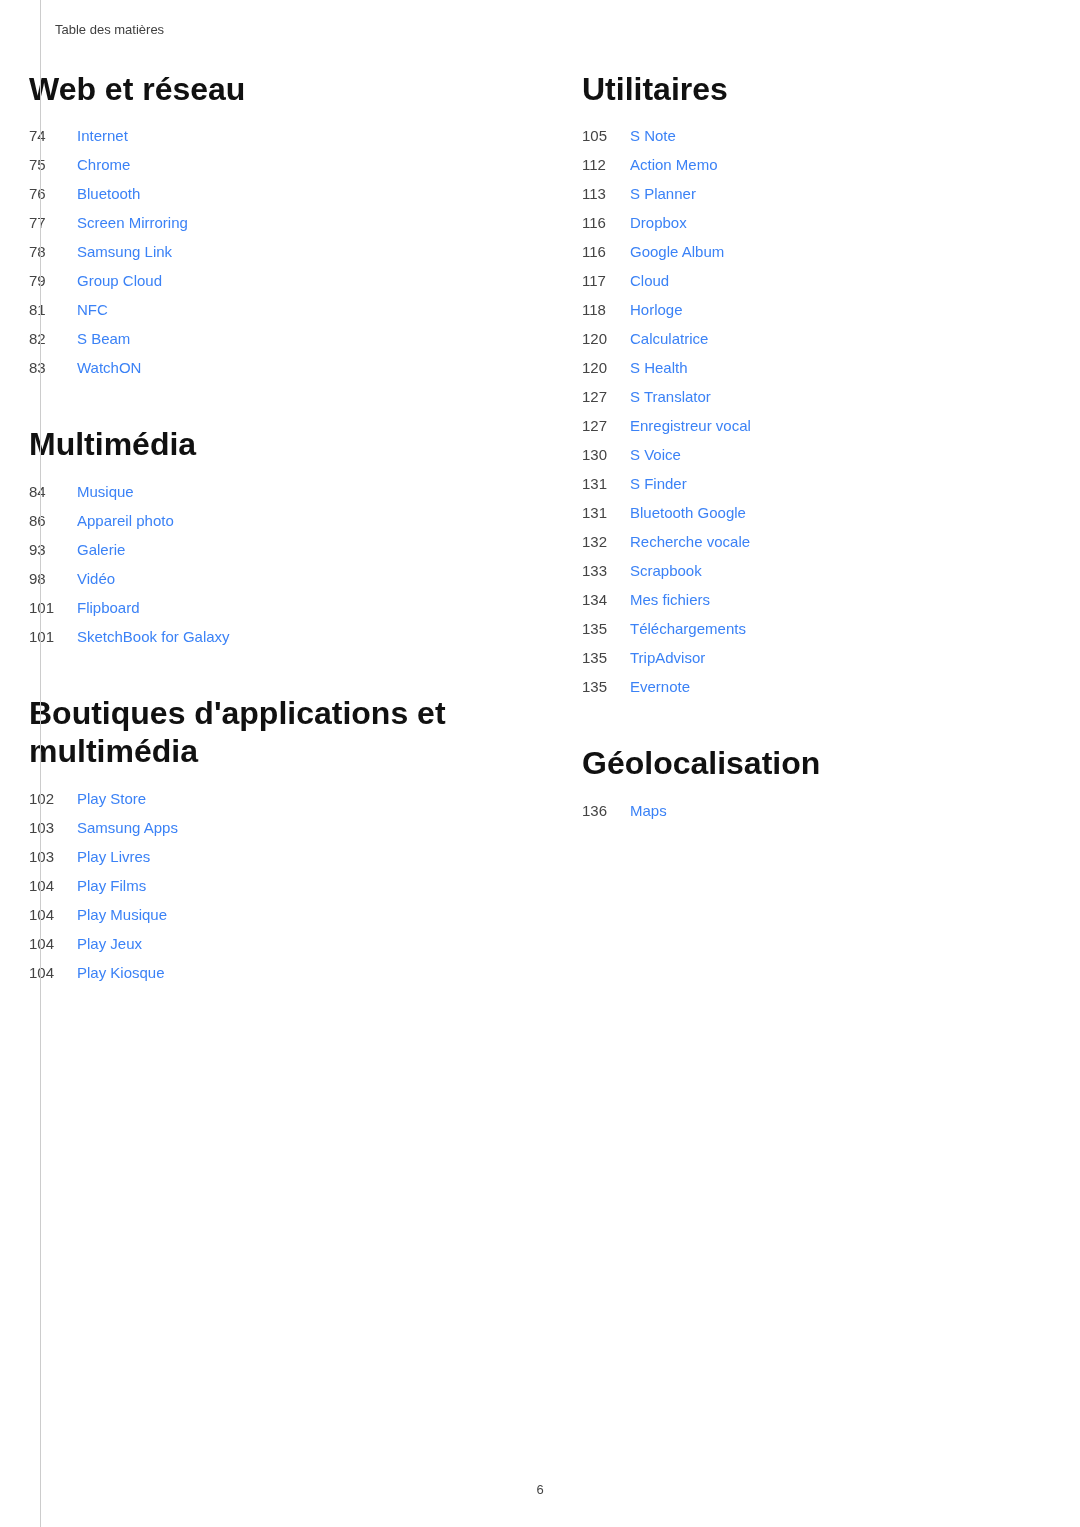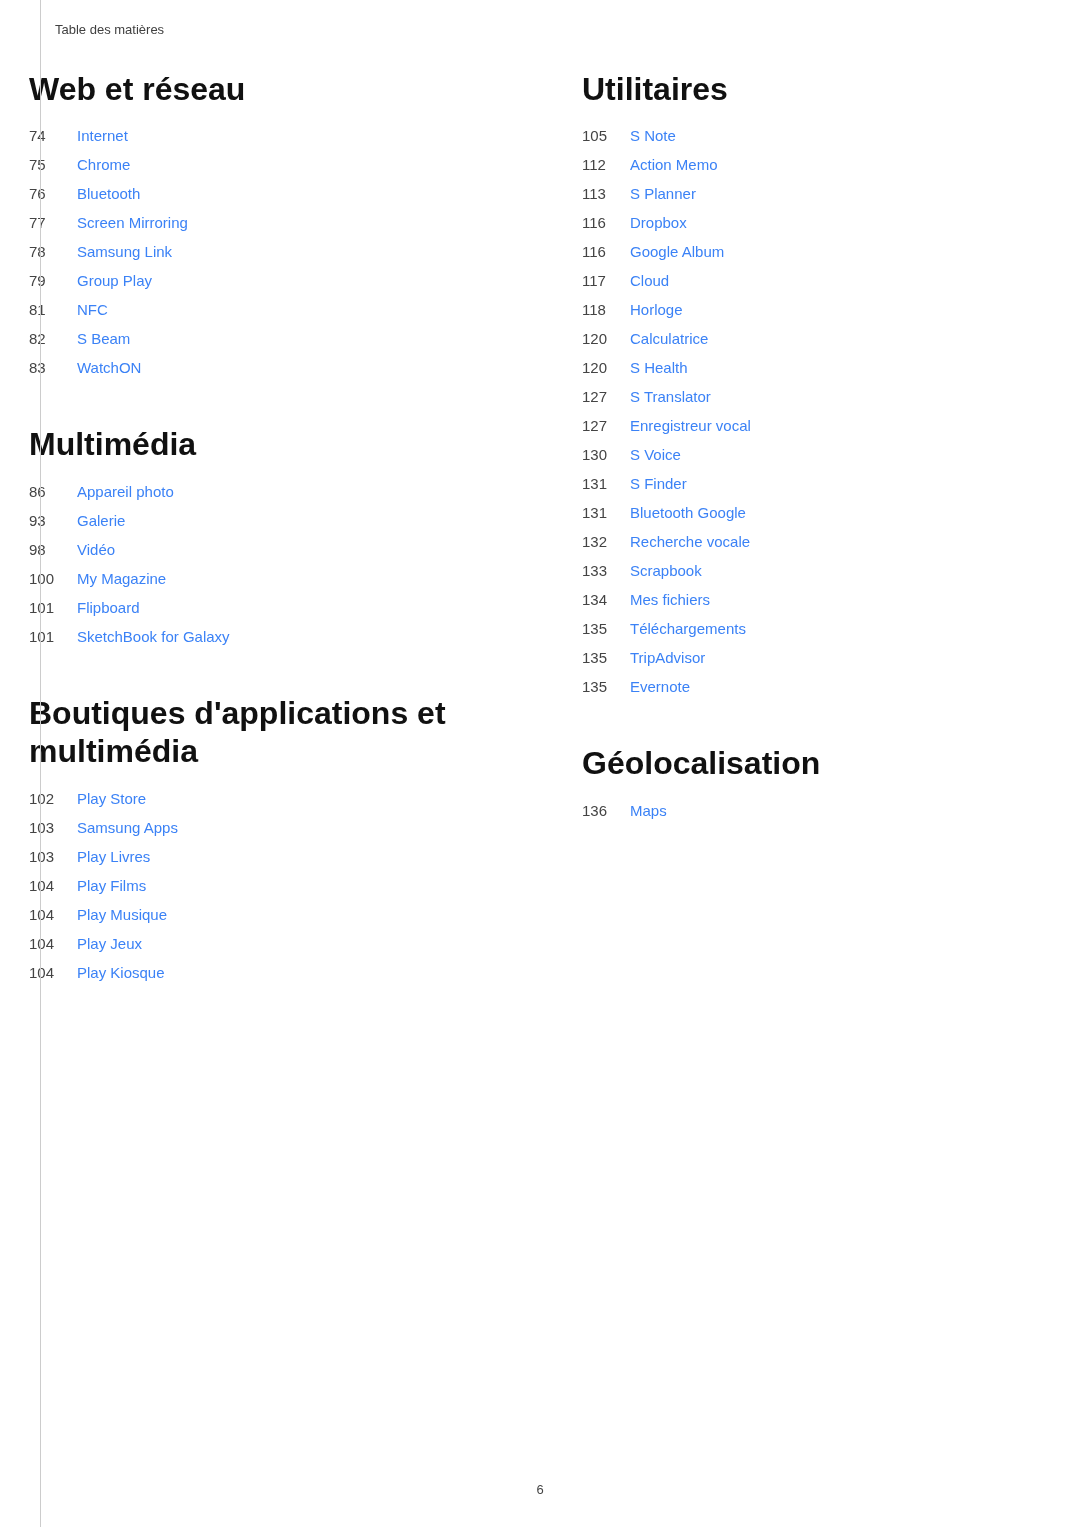--- a/index.html
+++ b/index.html
@@ -122,54 +122,54 @@
           <li class="toc-item">
             <span class="toc-number">77</span>
             <span class="toc-label">Screen Mirroring</span>
           </li>
           <li class="toc-item">
             <span class="toc-number">78</span>
             <span class="toc-label">Samsung Link</span>
           </li>
           <li class="toc-item">
             <span class="toc-number">79</span>
-            <span class="toc-label">Group Play</span>
+            <span class="toc-label">Group Cloud</span>
           </li>
           <li class="toc-item">
             <span class="toc-number">81</span>
             <span class="toc-label">NFC</span>
           </li>
           <li class="toc-item">
             <span class="toc-number">82</span>
             <span class="toc-label">S Beam</span>
           </li>
           <li class="toc-item">
             <span class="toc-number">83</span>
             <span class="toc-label">WatchON</span>
           </li>
         </ul>
       </div>
       <div class="section">
         <div class="section-title">Multimédia</div>
         <ul class="toc-list">
           <li class="toc-item">
+            <span class="toc-number">84</span>
+            <span class="toc-label">Musique</span>
+          </li>
+          <li class="toc-item">
             <span class="toc-number">86</span>
             <span class="toc-label">Appareil photo</span>
           </li>
           <li class="toc-item">
             <span class="toc-number">93</span>
             <span class="toc-label">Galerie</span>
           </li>
           <li class="toc-item">
             <span class="toc-number">98</span>
             <span class="toc-label">Vidéo</span>
-          </li>
-          <li class="toc-item">
-            <span class="toc-number">100</span>
-            <span class="toc-label">My Magazine</span>
           </li>
           <li class="toc-item">
             <span class="toc-number">101</span>
             <span class="toc-label">Flipboard</span>
           </li>
           <li class="toc-item">
             <span class="toc-number">101</span>
             <span class="toc-label">SketchBook for Galaxy</span>
           </li>
         </ul>

